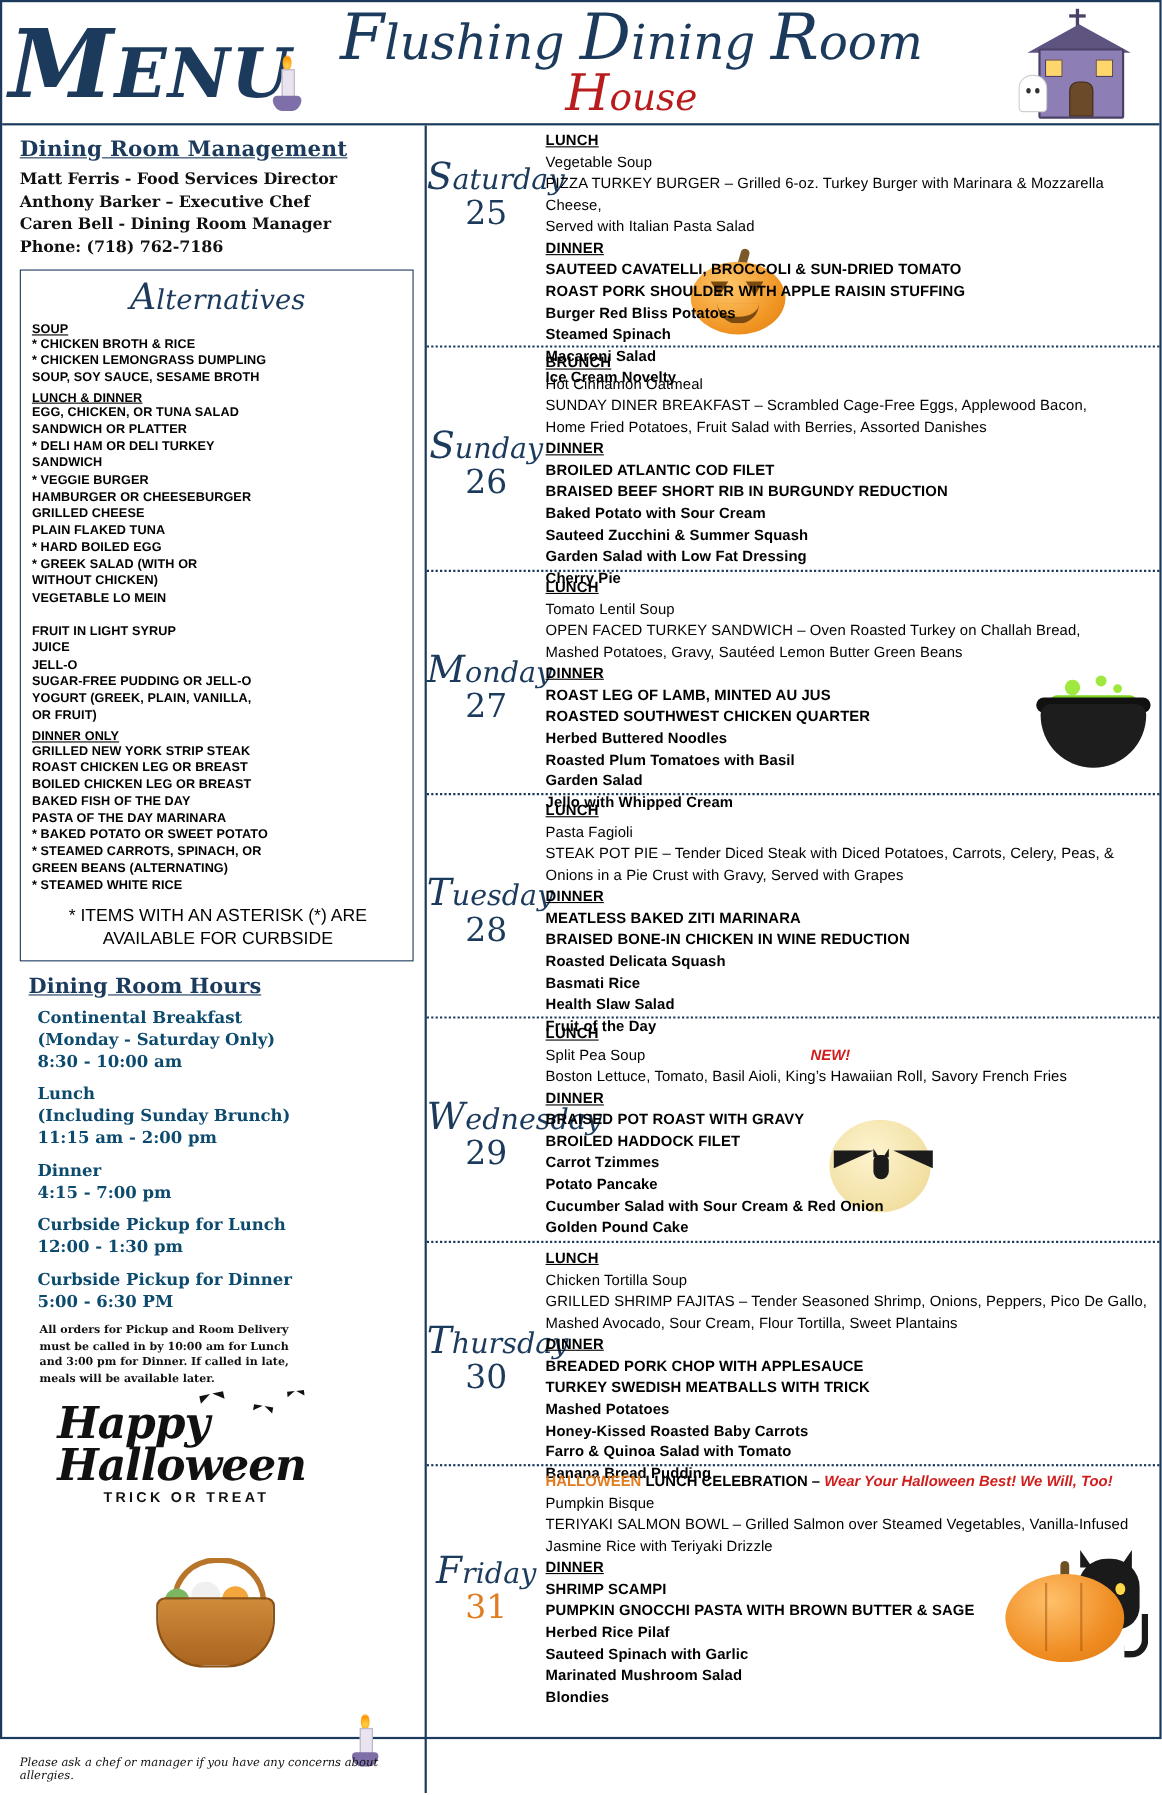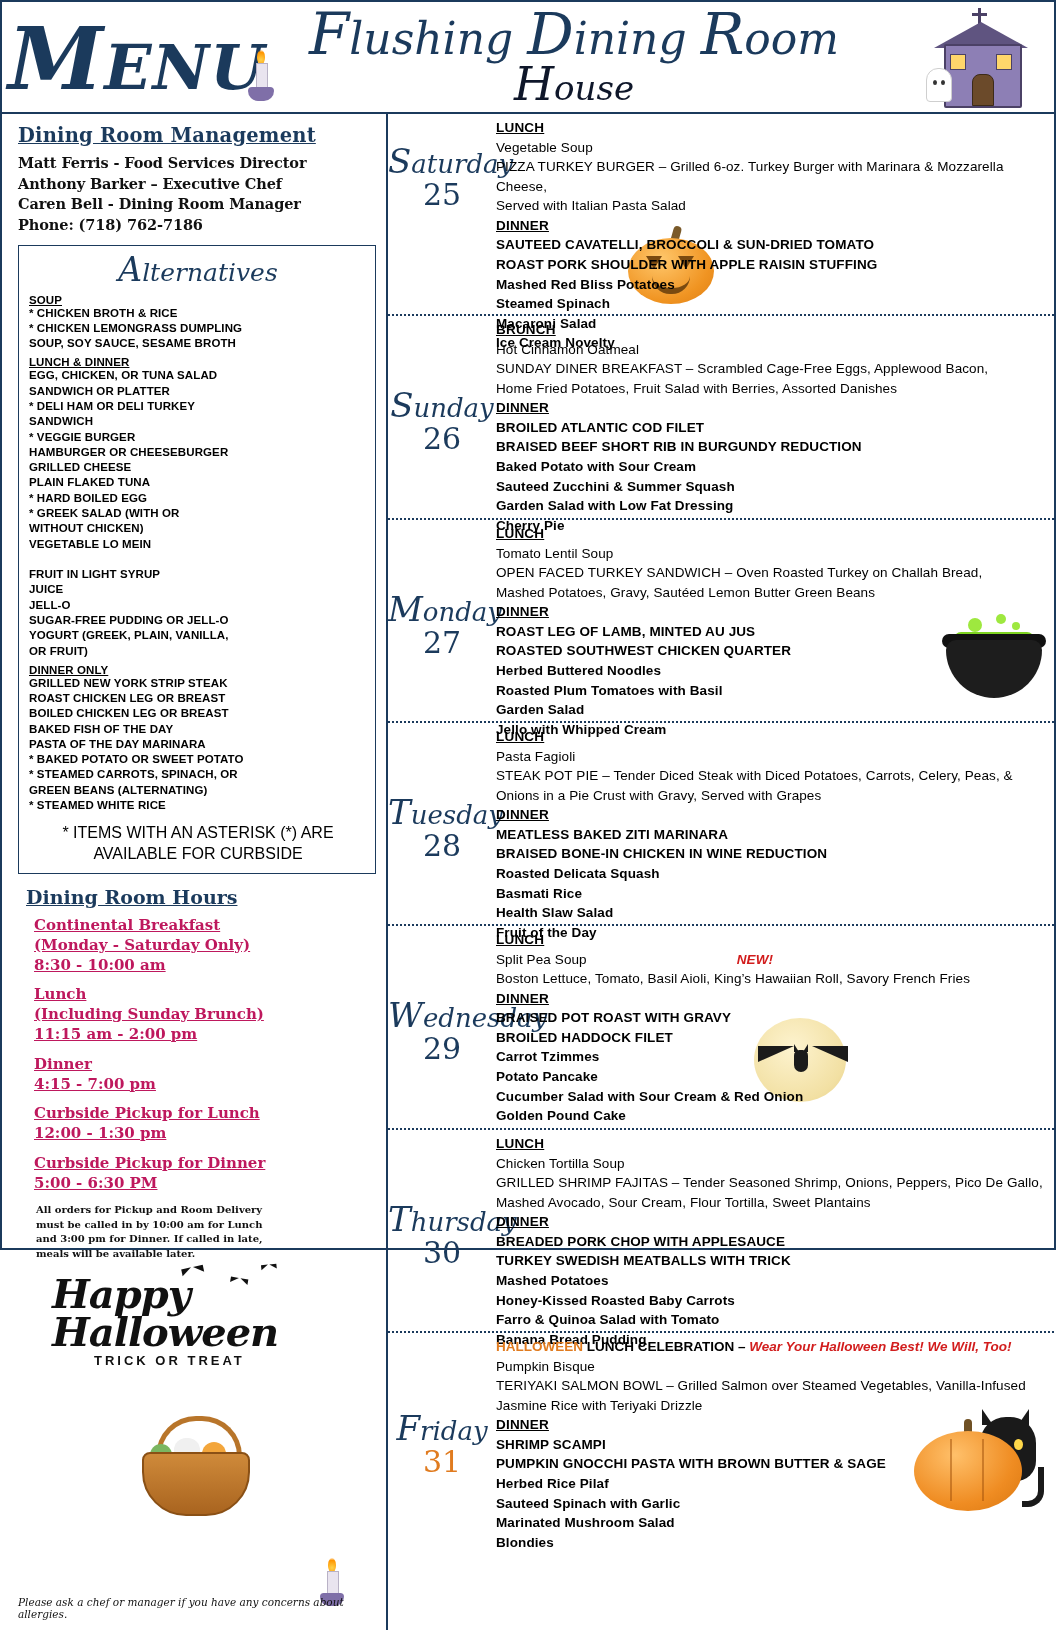--- a/index.html
+++ b/index.html
@@ -11,21 +11,21 @@
     width: 1056px;
     height: 1632px;
     font-family: "Liberation Sans", sans-serif;
     color: #000;
     position: relative;
     overflow: hidden;
   }
   .page {
     position: relative;
     width: 1056px;
-    height: 1250px;
+    height: 1581px;
     box-sizing: border-box;
     border: 2px solid #1b3a5c;
   }
 
   
   .header {
     position: relative;
     height: 112px;
     border-bottom: 2px solid #1b3a5c;
     box-sizing: border-box;
@@ -58,21 +58,21 @@
     color: #1b3a5c;
     line-height: 1.05;
     white-space: nowrap;
     text-align: center;
   }
   .title-line1 .cap { font-size: 58px; }
   .title-line2 {
     font-family: "DejaVu Serif", serif;
     font-style: italic;
     font-size: 34px;
-    color: #0f172a;
+    color: #b91c1c;
     line-height: 1;
     margin-top: -4px;
   }
   .title-line2 .cap { font-size: 46px; }
   .date-range {
     font-family: "DejaVu Serif", serif;
     font-size: 25px;
     color: #1b3a5c;
     margin-top: 2px;
     letter-spacing: 0.3px;
@@ -249,22 +249,21 @@
     color: #1b3a5c;
     text-decoration: underline;
     margin: 0 0 8px 6px;
   }
   .hours-item {
     font-family: "DejaVu Serif", serif;
     font-weight: bold;
     font-size: 15px;
     line-height: 1.32;
     margin: 0 0 10px 14px;
-    color: #be185d;
-    text-decoration: underline;
+    color: #0c4a6e;
   }
   .pickup-note {
     font-family: "DejaVu Serif", serif;
     font-weight: bold;
     font-size: 10px;
     line-height: 1.45;
     margin: 6px 0 0 16px;
     width: 250px;
     color: #111;
   }
@@ -747,21 +746,21 @@
             <div class="mouth"></div>
         </div>
         <div class="day-items">
           <div class="meal-head">LUNCH</div>
           <div class="item">Vegetable Soup</div>
           <div class="item">PIZZA TURKEY BURGER – Grilled 6-oz. Turkey Burger with Marinara &amp; Mozzarella Cheese,</div>
           <div class="item">Served with Italian Pasta Salad</div>
           <div class="meal-head">DINNER</div>
           <div class="item entree">SAUTEED CAVATELLI, BROCCOLI &amp; SUN-DRIED TOMATO</div>
           <div class="item entree">ROAST PORK SHOULDER WITH APPLE RAISIN STUFFING</div>
-          <div class="item entree">Mashed Red Bliss Potatoes</div>
+          <div class="item entree">Burger Red Bliss Potatoes</div>
           <div class="item entree">Steamed Spinach</div>
           <div class="item entree">Macaroni Salad</div>
           <div class="item entree">Ice Cream Novelty</div>
         </div>
       </div>
 
       <div class="day" style="height:204px;">
         <div class="day-label" style="padding-top:72px;">
           <div class="day-name"><span class="cap">S</span>unday</div>
           <div class="day-num">26</div>

